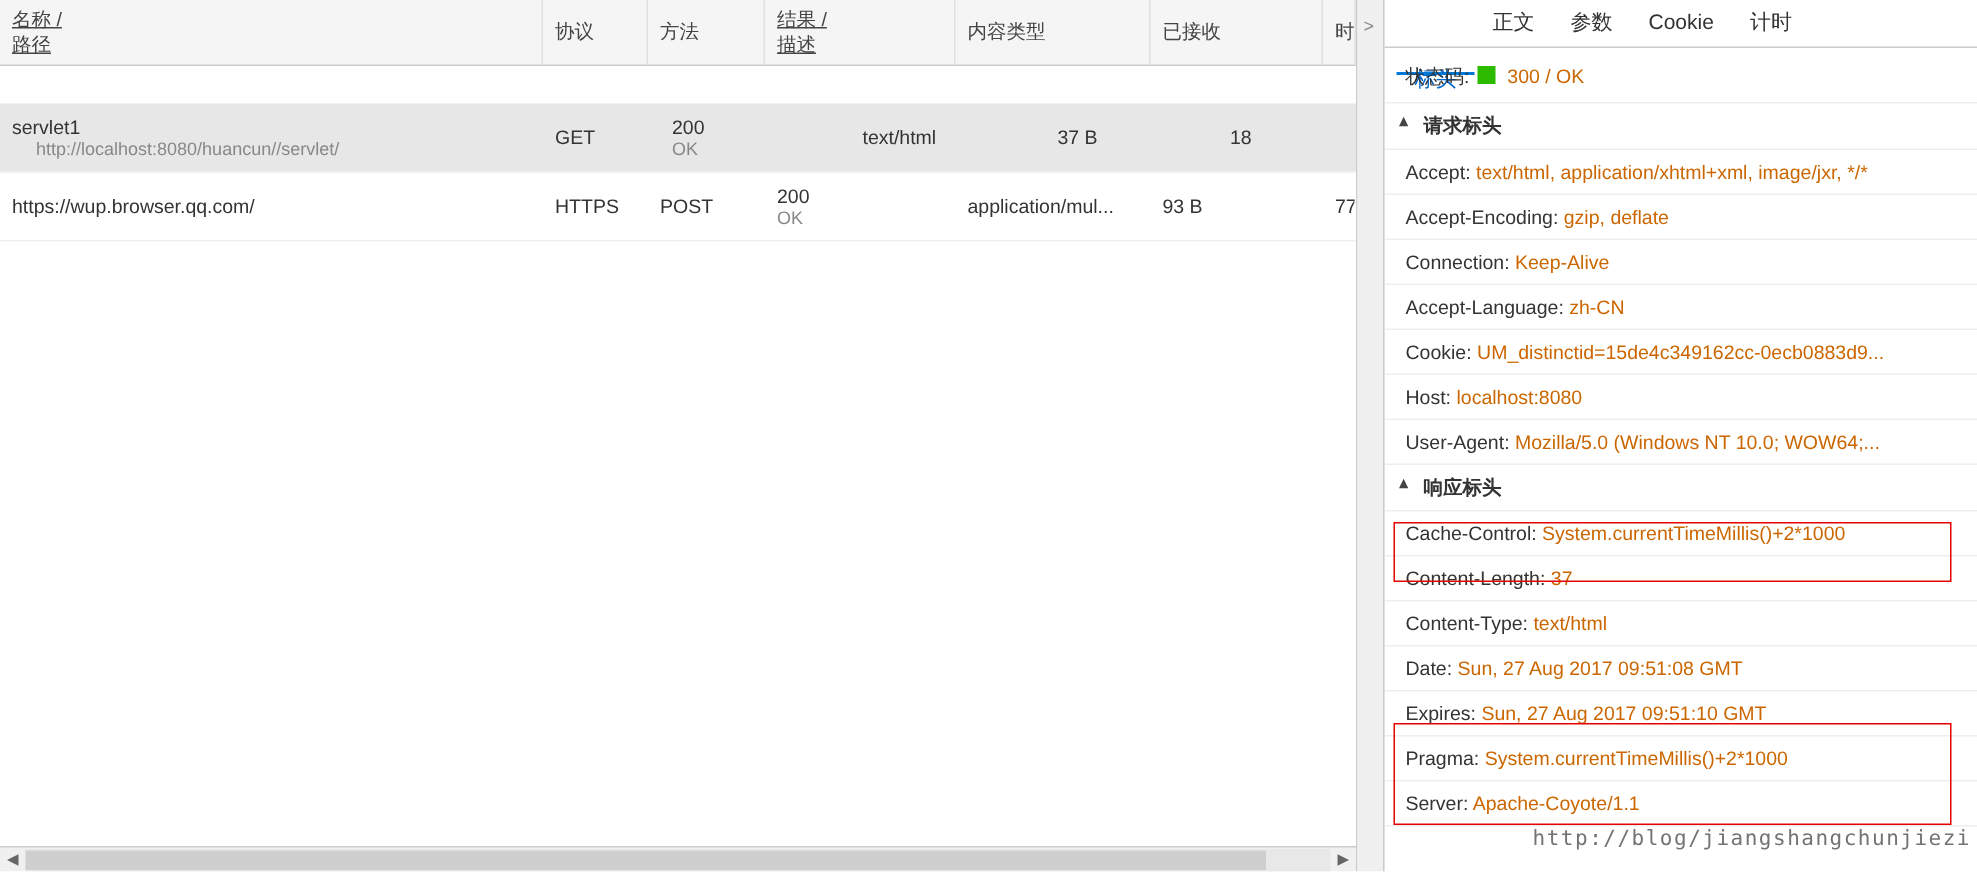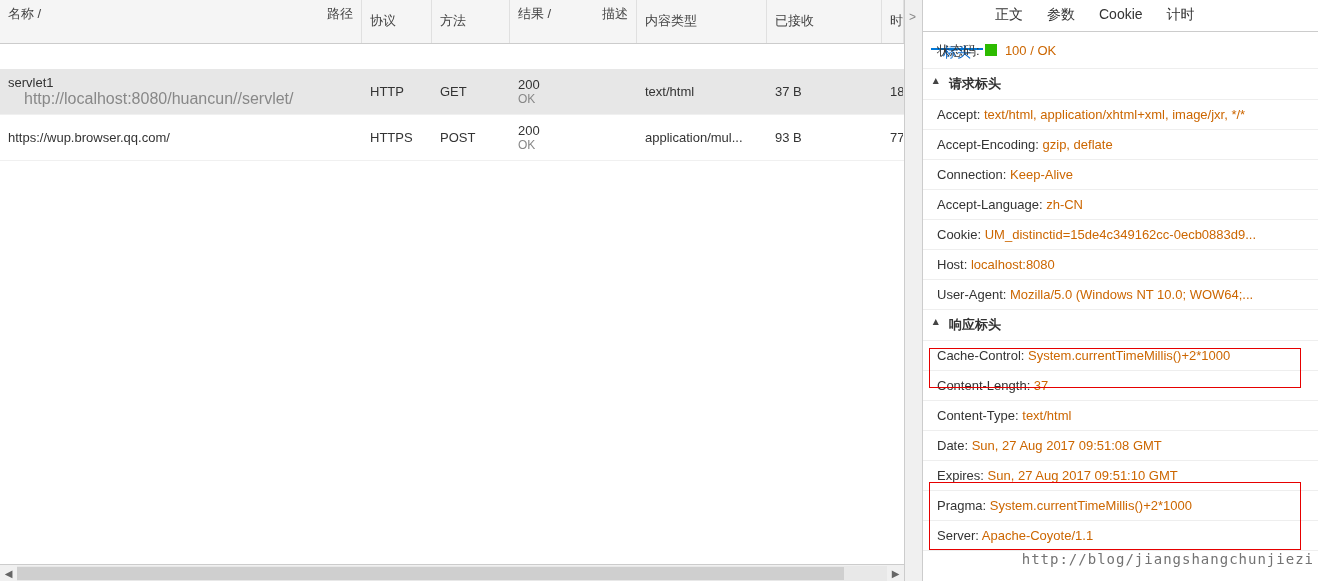--- a/index.html
+++ b/index.html
@@ -6,34 +6,34 @@
   body { font-family: "Microsoft YaHei", "Segoe UI", Arial, sans-serif; font-size: 13px; color: #333; background: #fff; width: 1318px; height: 581px; overflow: hidden; position: relative; }
   .wrap { display: flex; height: 100%; }
   .left { width: 905px; display: flex; flex-direction: column; border-right: 1px solid #ccc; }
   .collapse { width: 18px; background: #f0f0f0; border-right: 1px solid #ccc; position: relative; cursor: pointer; }
   .collapse::before { content: ">"; color: #888; position: absolute; top: 10px; left: 4px; font-size: 12px; }
   .right { flex: 1; display: flex; flex-direction: column; min-width: 0; position: relative; }
 
   
   .thead { display: flex; background: #f5f5f5; border-bottom: 1px solid #ccc; height: 44px; }
   .th { padding: 6px 8px; border-right: 1px solid #e0e0e0; color: #444; font-size: 13px; line-height: 1.25; display: flex; align-items: center; cursor: pointer; }
-  .th.dbl { flex-direction: row; align-items: flex-start; justify-content: space-between; }
+  .th.dbl { flex-direction: column; align-items: flex-start; justify-content: center; text-decoration: underline; }
   .c-name { width: 362px; }
   .c-proto { width: 70px; }
   .c-method { width: 78px; }
   .c-result { width: 127px; }
   .c-ctype { width: 130px; }
   .c-recv { width: 115px; }
   .c-time { flex: 1; min-width: 0; }
 
   .tbody { flex: 1; overflow: hidden; }
   .row { display: flex; height: 46px; border-bottom: 1px solid #f0f0f0; cursor: pointer; }
   .row.sel { background: #e7e7e7; margin-top: 25px; }
   .td { padding: 6px 8px; border-right: 1px solid transparent; display: flex; flex-direction: column; justify-content: center; font-size: 13px; overflow: hidden; white-space: nowrap; text-overflow: ellipsis; }
-  .td .sub { color: #888; font-size: 16px; padding-left: 16px; }
+  .td .sub { color: #888; font-size: 12px; padding-left: 16px; }
   .td .ok { color: #888; font-size: 12px; }
 
   
   .hscroll { height: 17px; background: #f0f0f0; border-top: 1px solid #ccc; display: flex; align-items: center; }
   .sbtn { width: 17px; height: 15px; text-align: center; line-height: 15px; color: #666; cursor: pointer; font-size: 10px; }
   .strack { flex: 1; height: 15px; background: #e8e8e8; position: relative; }
   .sthumb { position: absolute; left: 0; top: 1px; height: 13px; width: 95%; background: #cfcfcf; border-radius: 0; cursor: pointer; }
 
   
   .tabs { display: flex; border-bottom: 1px solid #ccc; height: 32px; padding-left: 8px; }
@@ -88,23 +88,20 @@
       <div class="th c-time">
           <span>时</span>
         </div>
     </div>
     <div class="tbody">
       <div class="row sel">
         <div class="td c-name">
           <span>servlet1</span>
           <span class="sub">http://localhost:8080/huancun//servlet/</span>
         </div>
-        <div class="td c-proto">
-            <span>HTTP</span>
-          </div>
         <div class="td c-method">
             <span>GET</span>
           </div>
         <div class="td c-result">
           <span>200</span>
           <span class="ok">OK</span>
         </div>
         <div class="td c-ctype">
             <span>text/html</span>
           </div>
@@ -157,21 +154,21 @@
       <div class="tab active">标头</div>
       <div class="tab">正文</div>
       <div class="tab">参数</div>
       <div class="tab">Cookie</div>
       <div class="tab">计时</div>
     </div>
     <div class="detail">
       <div class="status">
         <span class="k">状态码:</span>
         <span class="sq"></span>
-        <span class="code">100 / OK</span>
+        <span class="code">300 / OK</span>
       </div>
 
       <div class="section">请求标头</div>
       <div class="kv"><span class="k">Accept</span>: <span class="v">text/html, application/xhtml+xml, image/jxr, */*</span></div>
       <div class="kv"><span class="k">Accept-Encoding</span>: <span class="v">gzip, deflate</span></div>
       <div class="kv"><span class="k">Connection</span>: <span class="v">Keep-Alive</span></div>
       <div class="kv"><span class="k">Accept-Language</span>: <span class="v">zh-CN</span></div>
       <div class="kv"><span class="k">Cookie</span>: <span class="v">UM_distinctid=15de4c349162cc-0ecb0883d9...</span></div>
       <div class="kv"><span class="k">Host</span>: <span class="v">localhost:8080</span></div>
       <div class="kv"><span class="k">User-Agent</span>: <span class="v">Mozilla/5.0 (Windows NT 10.0; WOW64;...</span></div>

